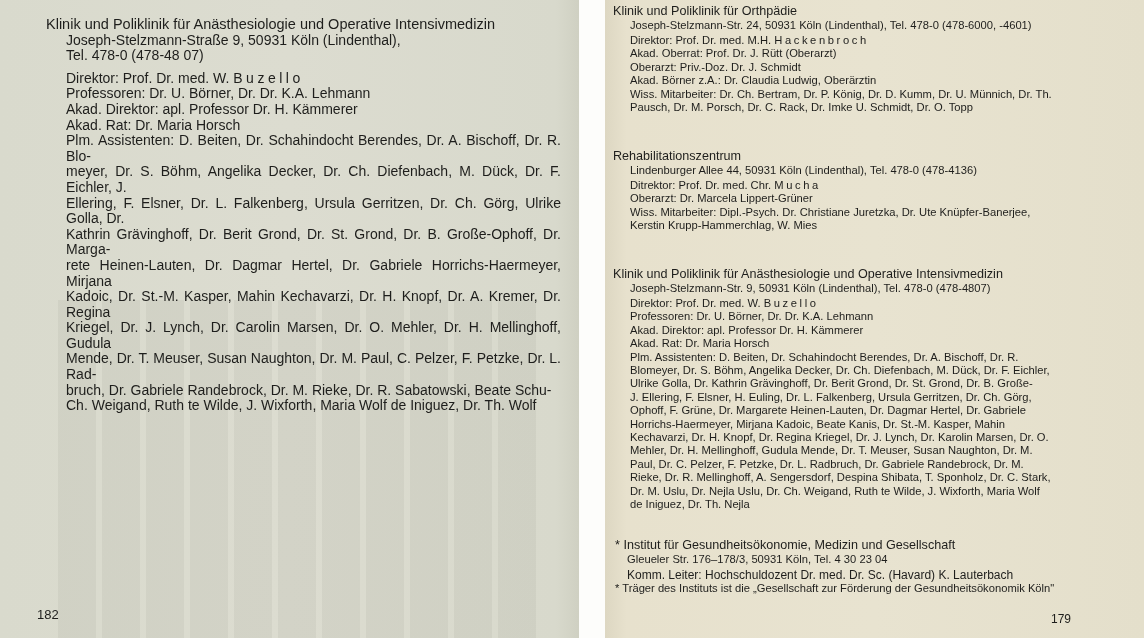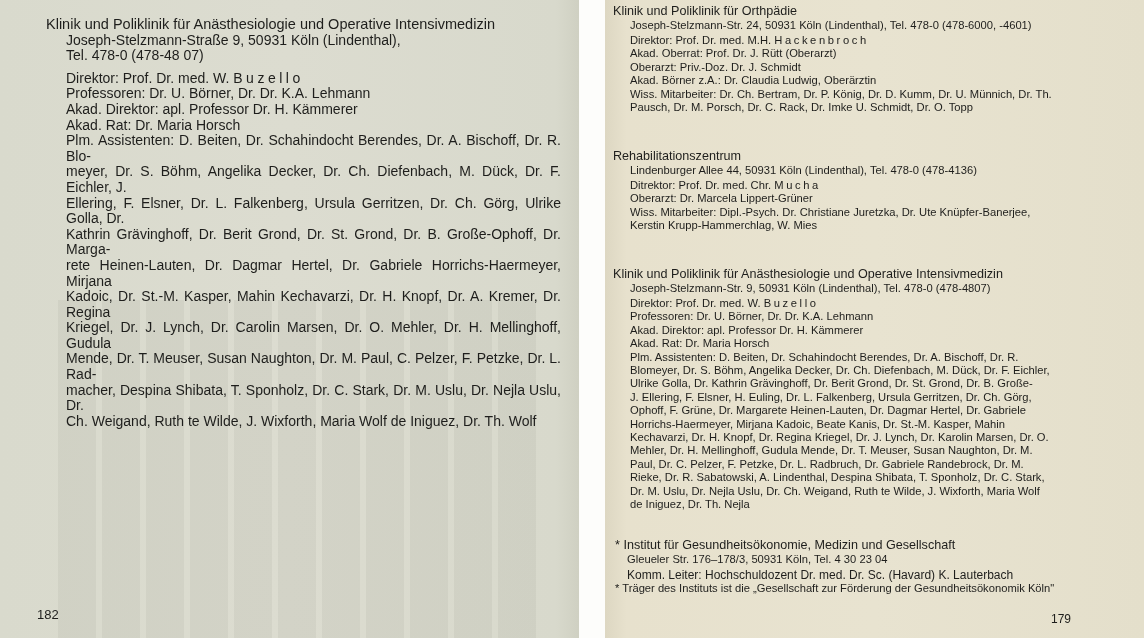--- a/index.html
+++ b/index.html
@@ -87,21 +87,21 @@
     <div>Akad. Direktor: apl. Professor Dr. H. Kämmerer</div>
     <div>Akad. Rat: Dr. Maria Horsch</div>
     <div class="just">Plm. Assistenten: D. Beiten, Dr. Schahindocht Berendes, Dr. A. Bischoff, Dr. R. Blo-</div>
     <div class="just">meyer, Dr. S. Böhm, Angelika Decker, Dr. Ch. Diefenbach, M. Dück, Dr. F. Eichler, J.</div>
     <div class="just">Ellering, F. Elsner, Dr. L. Falkenberg, Ursula Gerritzen, Dr. Ch. Görg, Ulrike Golla, Dr.</div>
     <div class="just">Kathrin Grävinghoff, Dr. Berit Grond, Dr. St. Grond, Dr. B. Große-Ophoff, Dr. Marga-</div>
     <div class="just">rete Heinen-Lauten, Dr. Dagmar Hertel, Dr. Gabriele Horrichs-Haermeyer, Mirjana</div>
     <div class="just">Kadoic, Dr. St.-M. Kasper, Mahin Kechavarzi, Dr. H. Knopf, Dr. A. Kremer, Dr. Regina</div>
     <div class="just">Kriegel, Dr. J. Lynch, Dr. Carolin Marsen, Dr. O. Mehler, Dr. H. Mellinghoff, Gudula</div>
     <div class="just">Mende, Dr. T. Meuser, Susan Naughton, Dr. M. Paul, C. Pelzer, F. Petzke, Dr. L. Rad-</div>
-    <div class="just">macher, Despina Shibata, T. Sponholz, Dr. C. Stark, Dr. M. Uslu, Dr. Nejla Uslu, Dr.</div>
+    <div class="just">bruch, Dr. Gabriele Randebrock, Dr. M. Rieke, Dr. R. Sabatowski, Beate Schu-</div>
     <div>Ch. Weigand, Ruth te Wilde, J. Wixforth, Maria Wolf de Iniguez, Dr. Th. Wolf</div>
   </div>
 </div>
 
 <div class="pagenum" style="left:37px; top:607px;">182</div>
 
 <div class="gutter"></div>
 
 <div class="page page-right"></div>
 
@@ -139,21 +139,21 @@
     <div>Akad. Rat: Dr. Maria Horsch</div>
     <div class="just">Plm. Assistenten: D. Beiten, Dr. Schahindocht Berendes, Dr. A. Bischoff, Dr. R.</div>
     <div class="just">Blomeyer, Dr. S. Böhm, Angelika Decker, Dr. Ch. Diefenbach, M. Dück, Dr. F. Eichler,</div>
     <div class="just">Ulrike Golla, Dr. Kathrin Grävinghoff, Dr. Berit Grond, Dr. St. Grond, Dr. B. Große-</div>
     <div class="just">J. Ellering, F. Elsner, H. Euling, Dr. L. Falkenberg, Ursula Gerritzen, Dr. Ch. Görg,</div>
     <div class="just">Ophoff, F. Grüne, Dr. Margarete Heinen-Lauten, Dr. Dagmar Hertel, Dr. Gabriele</div>
     <div class="just">Horrichs-Haermeyer, Mirjana Kadoic, Beate Kanis, Dr. St.-M. Kasper, Mahin</div>
     <div class="just">Kechavarzi, Dr. H. Knopf, Dr. Regina Kriegel, Dr. J. Lynch, Dr. Karolin Marsen, Dr. O.</div>
     <div class="just">Mehler, Dr. H. Mellinghoff, Gudula Mende, Dr. T. Meuser, Susan Naughton, Dr. M.</div>
     <div class="just">Paul, Dr. C. Pelzer, F. Petzke, Dr. L. Radbruch, Dr. Gabriele Randebrock, Dr. M.</div>
-    <div class="just">Rieke, Dr. R. Sabatowski, A. Lindenthal, Despina Shibata, T. Sponholz, Dr. C. Stark,</div>
+    <div class="just">Rieke, Dr. R. Mellinghoff, A. Sengersdorf, Despina Shibata, T. Sponholz, Dr. C. Stark,</div>
     <div class="just">Dr. M. Uslu, Dr. Nejla Uslu, Dr. Ch. Weigand, Ruth te Wilde, J. Wixforth, Maria Wolf</div>
     <div>de Iniguez, Dr. Th. Nejla</div>
   </div>
 </div>
 
 <div class="inst">
   <div class="head">* Institut für Gesundheitsökonomie, Medizin und Gesellschaft</div>
   <div class="addr">Gleueler Str. 176–178/3, 50931 Köln, Tel. 4 30 23 04</div>
   <div class="leiter">Komm. Leiter: Hochschuldozent Dr. med. Dr. Sc. (Havard) K. Lauterbach</div>
 </div>

